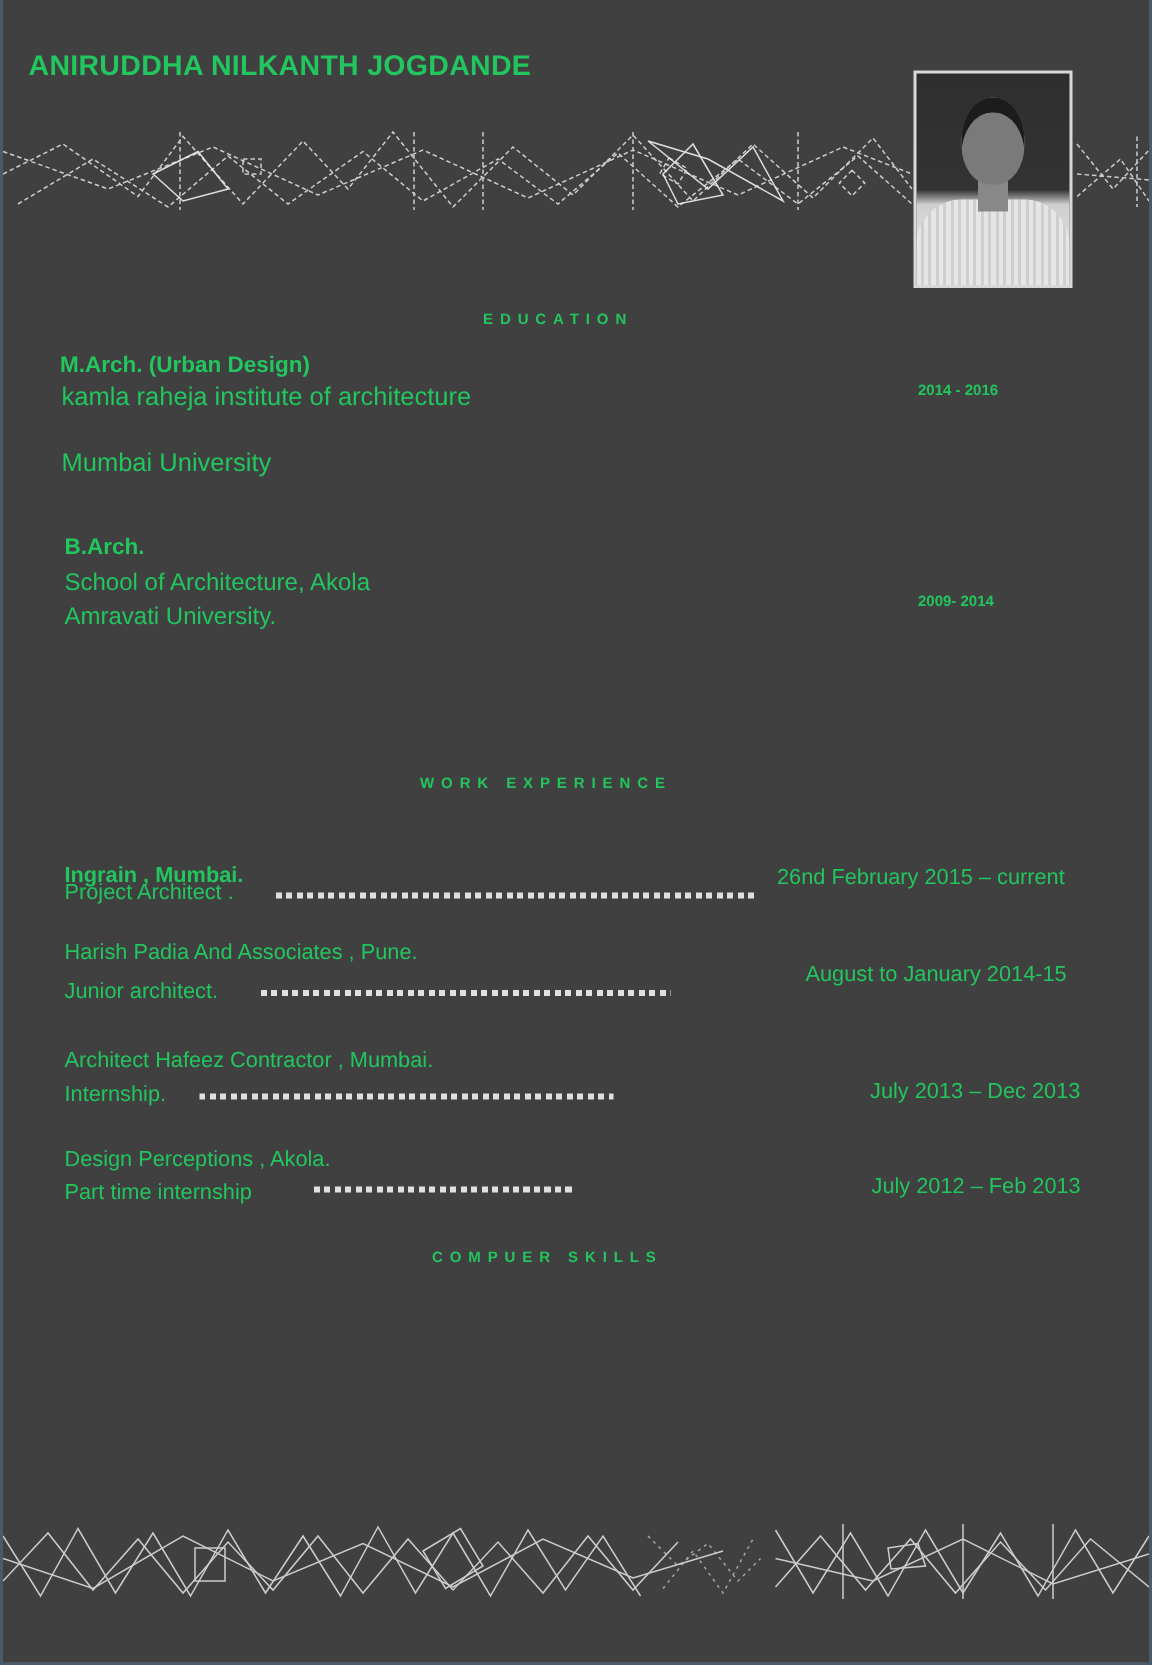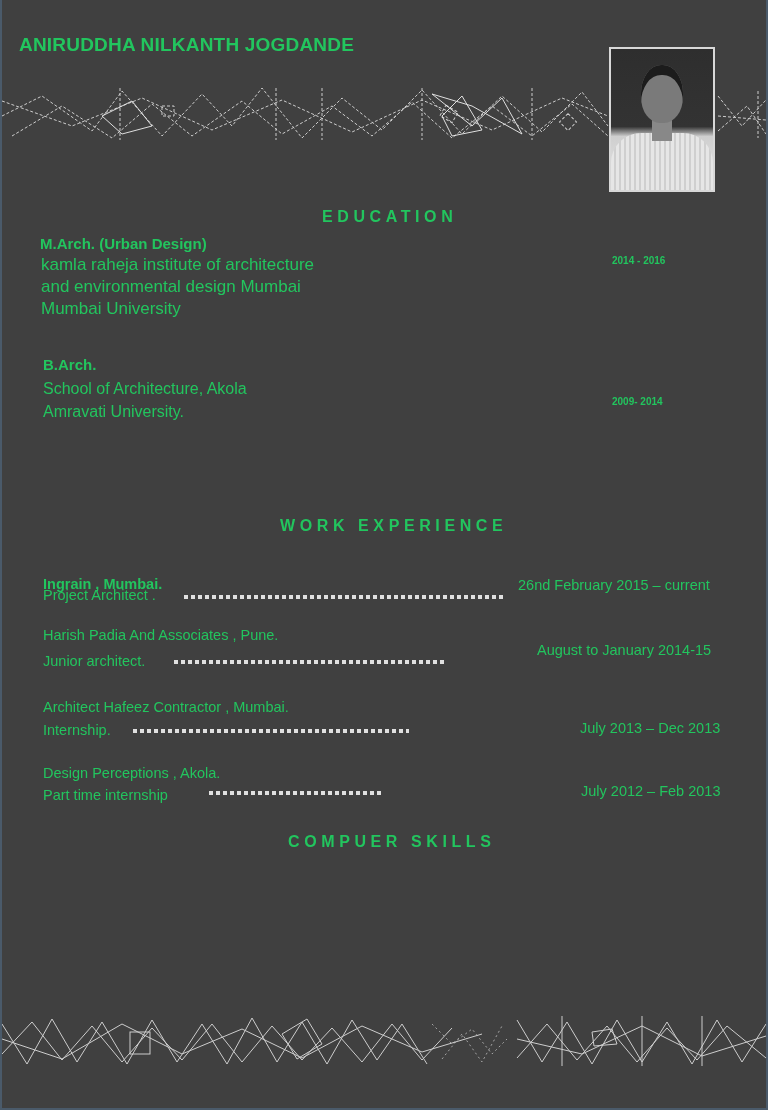--- a/index.html
+++ b/index.html
@@ -36,21 +36,21 @@
       box-shadow: inset 0 10px 0 #1c1c1c;
     }
     .photo .neck { position: absolute; left: 41px; top: 70px; width: 20px; height: 22px; background: #888; }
     .photo .shirt {
       position: absolute; left: 0; top: 84px; width: 102px; height: 60px;
       background: repeating-linear-gradient(90deg, #e6e6e6 0 3px, #cfcfcf 3px 5px);
       border-radius: 30px 30px 0 0;
     }
 
     
-    .section-heading { font-size: 16px; font-weight: bold; letter-spacing: 4.6px; }
+    .section-heading { font-size: 10px; font-weight: bold; letter-spacing: 4.6px; }
 
     
     .deg { font-size: 15px; font-weight: bold; }
     .arial { font-size: 17px; line-height: 22px; }
     .calibri { font-size: 16px; line-height: 23px; }
     .year { font-size: 10px; font-weight: bold; }
 
     
     .w-line { font-size: 14.5px; }
     .leader {
@@ -123,21 +123,20 @@
   <div class="photo">
     <div class="shirt"></div>
     <div class="neck"></div>
     <div class="head"></div>
   </div>
 
   <div class="abs section-heading" style="left:320px;top:208px;">EDUCATION</div>
 
   <div class="abs deg" style="left:38px;top:235px;">M.Arch. (Urban Design)</div>
   <div class="abs arial" style="left:39px;top:254px;">kamla raheja institute of architecture</div>
-  <div class="abs arial" style="left:39px;top:276px;">and environmental design Mumbai</div>
   <div class="abs arial" style="left:39px;top:298px;">Mumbai University</div>
   <div class="abs year" style="left:610px;top:255px;">2014 - 2016</div>
 
   <div class="abs deg" style="left:41px;top:356px;">B.Arch.</div>
   <div class="abs calibri" style="left:41px;top:377px;">School of Architecture, Akola</div>
   <div class="abs calibri" style="left:41px;top:400px;">Amravati University.</div>
   <div class="abs year" style="left:610px;top:396px;">2009- 2014</div>
 
   <div class="abs section-heading" style="left:278px;top:517px;">WORK EXPERIENCE</div>
 

